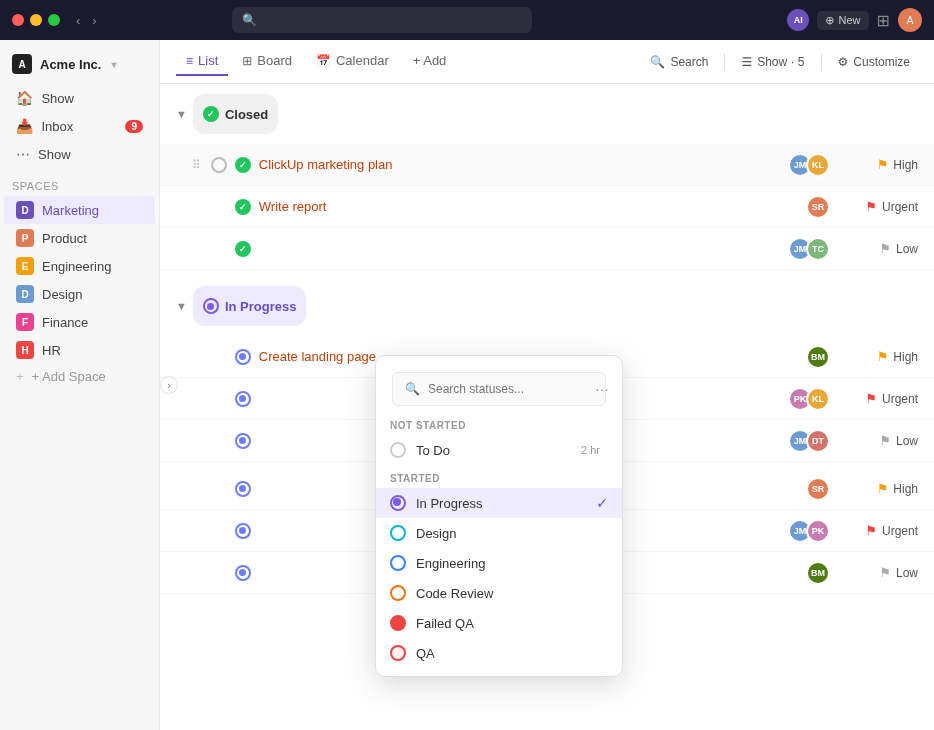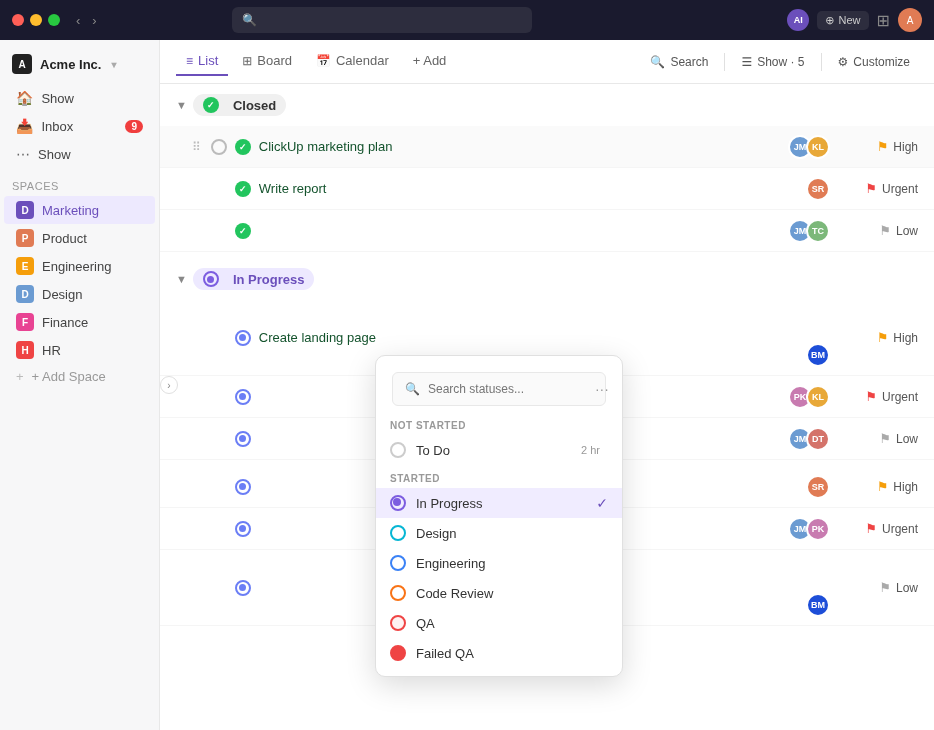--- a/index.html
+++ b/index.html
@@ -136,40 +136,40 @@
       padding: 10px 16px;
       font-weight: 600;
       font-size: 13px;
       color: #333;
       cursor: pointer;
     }
     .chevron { color: #888; font-size: 11px; transition: transform 0.2s; }
     .status-pill {
       display: flex;
       align-items: center;
-      gap: 14px;
+      gap: 6px;
       background: #f0f0f0;
       border-radius: 12px;
-      padding: 3px 10px;
+      padding: 12px 10px;
     }
 
     
     .task-row {
       display: flex;
       align-items: center;
       padding: 8px 16px 8px 32px;
       border-bottom: 1px solid #f5f5f5;
       gap: 8px;
       cursor: pointer;
       min-height: 42px;
     }
     .task-row.highlighted { background: #fafafa; }
     .task-drag { color: #bbb; font-size: 12px; margin-right: 2px; }
     .task-checkbox { width: 16px; height: 16px; border-radius: 50%; border: 2px solid #bbb; display: flex; align-items: center; justify-content: center; flex-shrink: 0; }
-    .task-name { flex: 1; font-size: 13px; color: #14532d; white-space: nowrap; overflow: hidden; text-overflow: ellipsis; }
+    .task-name { flex: 1; font-size: 13px; color: #c2410c; white-space: nowrap; overflow: hidden; text-overflow: ellipsis; }
     .task-avatars { display: flex; gap: -4px; margin-left: auto; }
     .avatar { width: 24px; height: 24px; border-radius: 50%; border: 2px solid #fff; margin-left: -6px; overflow: hidden; display: flex; align-items: center; justify-content: center; font-size: 9px; font-weight: bold; color: #fff; }
     .priority-flag { display: flex; align-items: center; gap: 5px; font-size: 12px; color: #555; min-width: 80px; justify-content: flex-end; }
     .flag-icon { font-size: 13px; }
     .flag-high { color: #f59e0b; }
     .flag-urgent { color: #ef4444; }
     .flag-low { color: #aaa; }
 
     
     .dropdown-overlay {
@@ -216,21 +216,21 @@
     .status-circle.qa-c { border-color: #ef4444; background: #fef2f2; }
     .status-circle.failed-qa-c { background: #ef4444; border-color: #ef4444; }
     .check-icon { margin-left: auto; color: #6b4fbb; font-size: 14px; }
 
     
     .av1 { background: #e07b54; }
     .av2 { background: #6b9bd2; }
     .av3 { background: #e8a838; }
     .av4 { background: #7cb87a; }
     .av5 { background: #c87bb0; }
-    .av6 { background: #1d4ed8; margin-top: 35px; }
+    .av6 { background: #4d7c0f; }
     .av7 { background: #d4736a; }
 
     .status-circle-check { width: 16px; height: 16px; border-radius: 50%; background: #22c55e; display: flex; align-items: center; justify-content: center; flex-shrink: 0; }
     .status-circle-check::after { content: '✓'; color: #fff; font-size: 9px; font-weight: bold; }
 
     .in-prog-icon { width: 16px; height: 16px; border-radius: 50%; border: 2px solid #7c5de0; display: flex; align-items: center; justify-content: center; flex-shrink: 0; position: relative; }
     .in-prog-inner { width: 7px; height: 7px; border-radius: 50%; background: #7c5de0; }
 
     .time-badge { margin-left: auto; margin-right: 8px; font-size: 11px; color: #999; }
   </style>
@@ -553,28 +553,28 @@
         <div class="status-circle engineering-c"></div>
         <span>Engineering</span>
       </div>
 
       <div class="dropdown-item">
         <div class="status-circle code-review-c"></div>
         <span>Code Review</span>
       </div>
 
       <div class="dropdown-item">
+        <div class="status-circle failed-qa-c"></div>
+        <span>Failed QA</span>
+      </div>
+
+      <div class="dropdown-item">
         <div class="status-circle qa-c"></div>
         <span>QA</span>
       </div>
-
-      <div class="dropdown-item">
-        <div class="status-circle failed-qa-c"></div>
-        <span>Failed QA</span>
-      </div>
     </div>
 
     <div style="position:absolute;left:0;top:50%;transform:translateY(-50%);">
       <div style="background:#fff;border:1px solid #e0e0e0;border-radius:50%;width:18px;height:18px;display:flex;align-items:center;justify-content:center;cursor:pointer;font-size:10px;color:#888;">›</div>
     </div>
 
   </div>
 
 </div>
 

